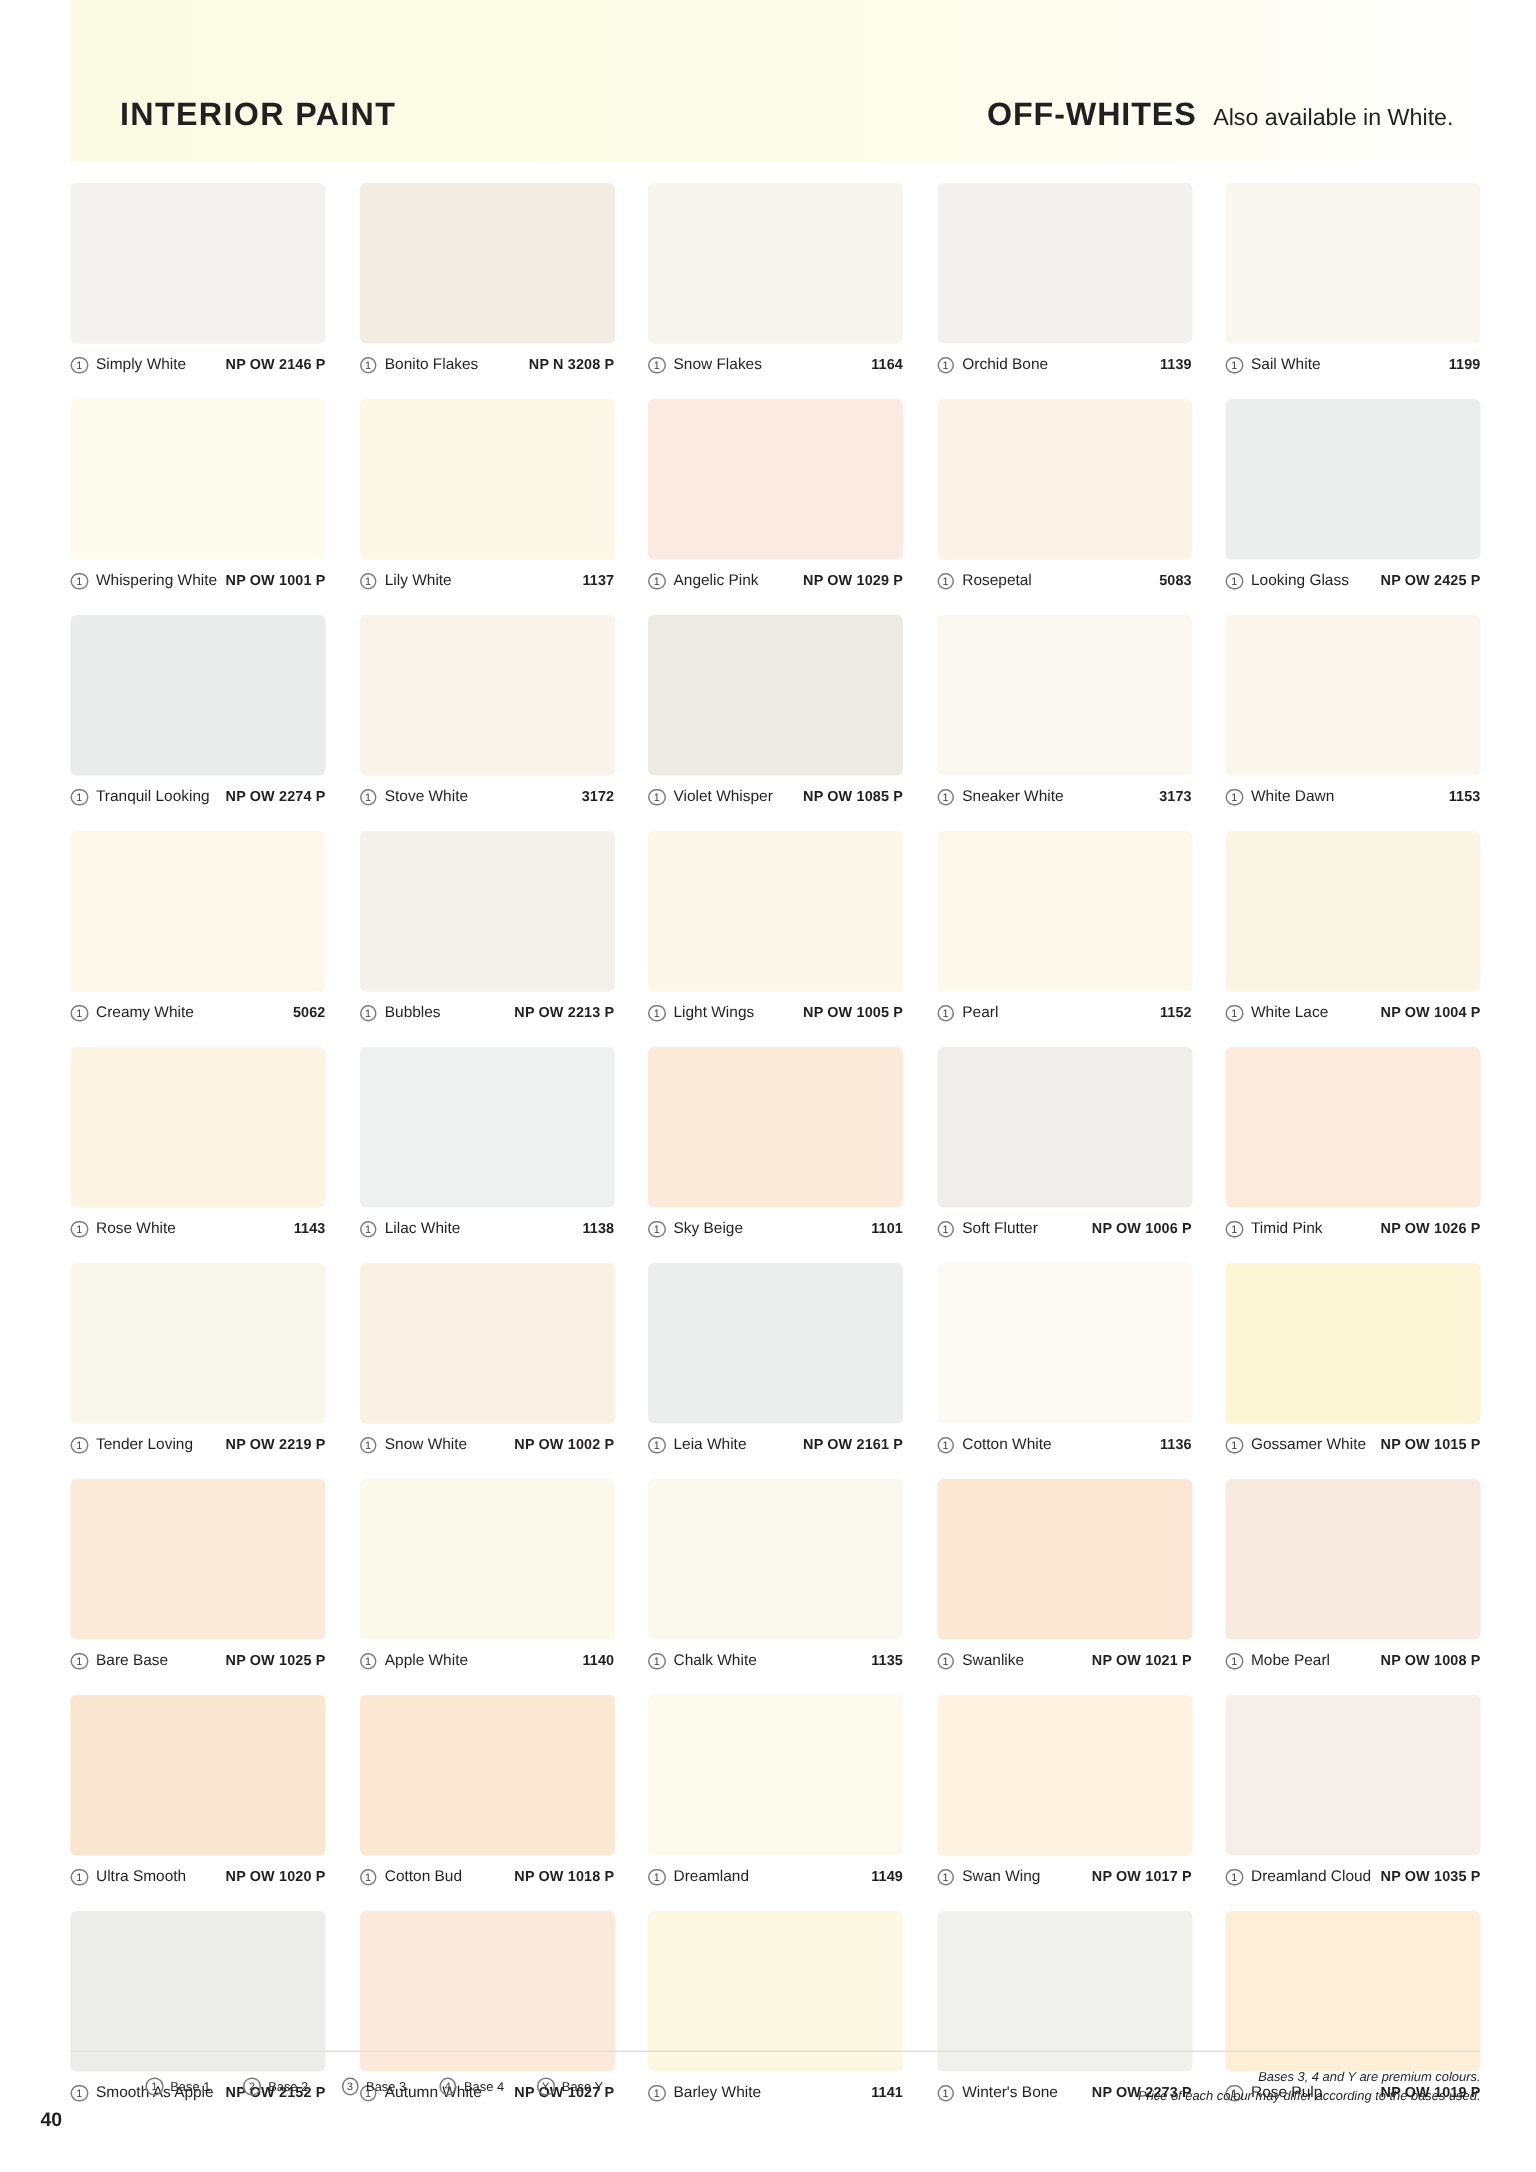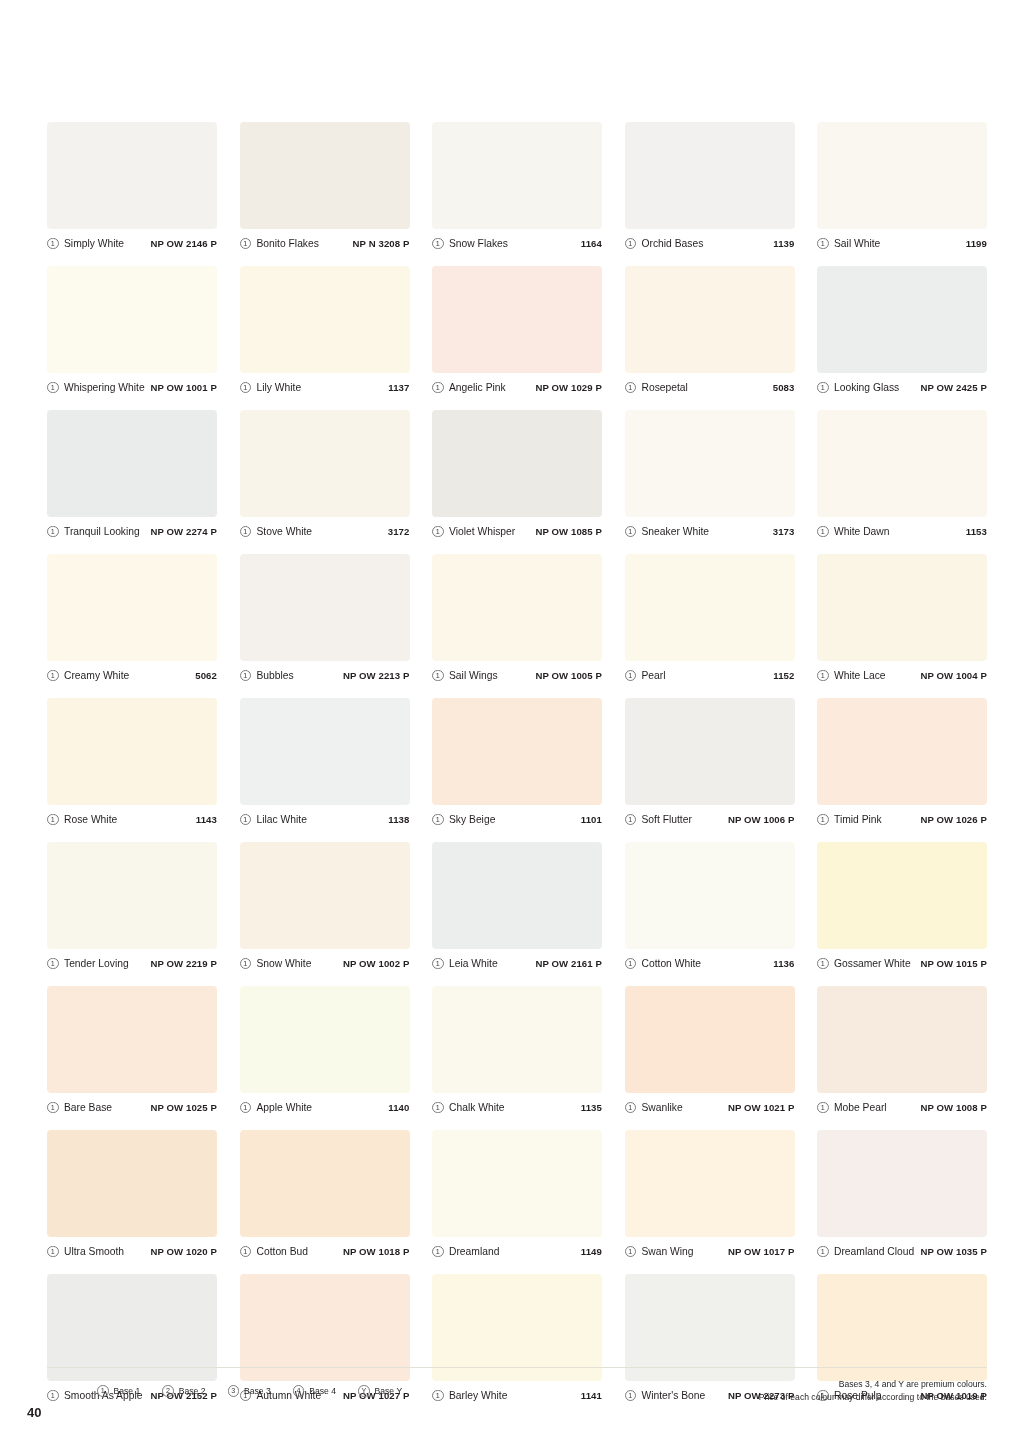--- a/index.html
+++ b/index.html
@@ -97,33 +97,43 @@
   .legend-item { display: flex; align-items: center; }
   .legend-item .base-badge { margin-right: 5px; }
   .legend-item .ltext { font-size: 8.6px; color: #231f20; }
 
   .foot-note {
     position: absolute;
     right: 37px; top: 1378px;
     text-align: right;
     font-size: 8.6px; line-height: 13px;
     color: #231f20;
+    font-style: italic;
   }
   .page-num {
     position: absolute;
     left: 27px; top: 1405px;
     font-size: 13px; font-weight: bold;
     color: #231f20;
   }
 </style>
 </head>
 <body>
 
 <div class="page">
 
+  <div class="header-band">
+    <div class="header-inner">
+      <div class="title-left">INTERIOR PAINT</div>
+      <div class="title-right-wrap">
+        <div class="title-right">OFF-WHITES</div>
+        <div class="title-note">Also available in White.</div>
+      </div>
+    </div>
+  </div>
 
   <div class="grid" id="swatch-grid">
       <div class="cell">
         <div class="chip" style="background: rgb(243, 242, 238);"></div>
         <div class="cap">
           <span class="base-badge">1</span>
           <span class="cname">Simply White</span>
           <span class="ccode">NP OW 2146 P</span>
         </div>
       </div>
@@ -140,21 +150,21 @@
         <div class="cap">
           <span class="base-badge">1</span>
           <span class="cname">Snow Flakes</span>
           <span class="ccode">1164</span>
         </div>
       </div>
       <div class="cell">
         <div class="chip" style="background: rgb(242, 241, 239);"></div>
         <div class="cap">
           <span class="base-badge">1</span>
-          <span class="cname">Orchid Bases</span>
+          <span class="cname">Orchid Bone</span>
           <span class="ccode">1139</span>
         </div>
       </div>
       <div class="cell">
         <div class="chip" style="background: rgb(249, 247, 239);"></div>
         <div class="cap">
           <span class="base-badge">1</span>
           <span class="cname">Sail White</span>
           <span class="ccode">1199</span>
         </div>
@@ -252,21 +262,21 @@
         <div class="cap">
           <span class="base-badge">1</span>
           <span class="cname">Bubbles</span>
           <span class="ccode">NP OW 2213 P</span>
         </div>
       </div>
       <div class="cell">
         <div class="chip" style="background: rgb(252, 247, 233);"></div>
         <div class="cap">
           <span class="base-badge">1</span>
-          <span class="cname">Sail Wings</span>
+          <span class="cname">Light Wings</span>
           <span class="ccode">NP OW 1005 P</span>
         </div>
       </div>
       <div class="cell">
         <div class="chip" style="background: rgb(253, 249, 234);"></div>
         <div class="cap">
           <span class="base-badge">1</span>
           <span class="cname">Pearl</span>
           <span class="ccode">1152</span>
         </div>

